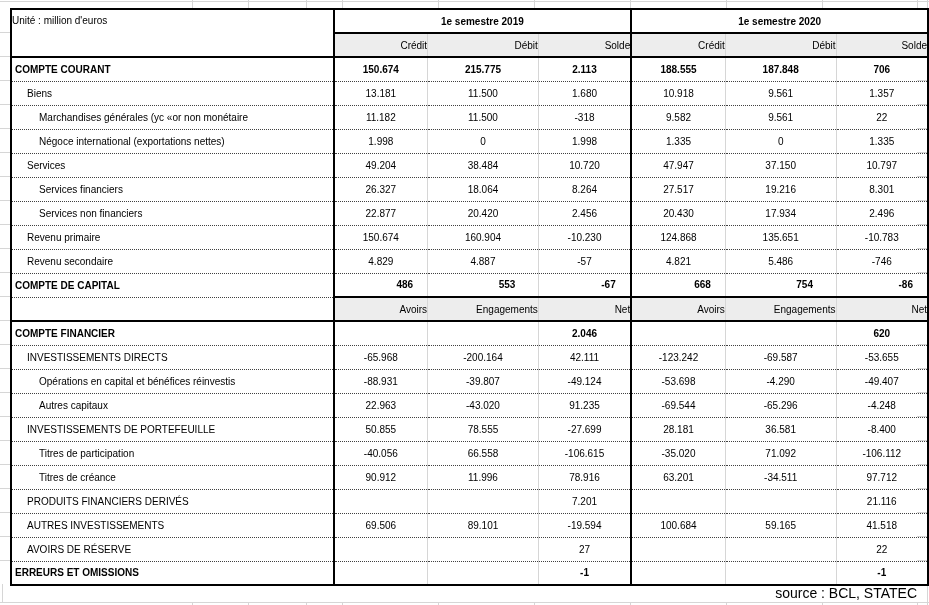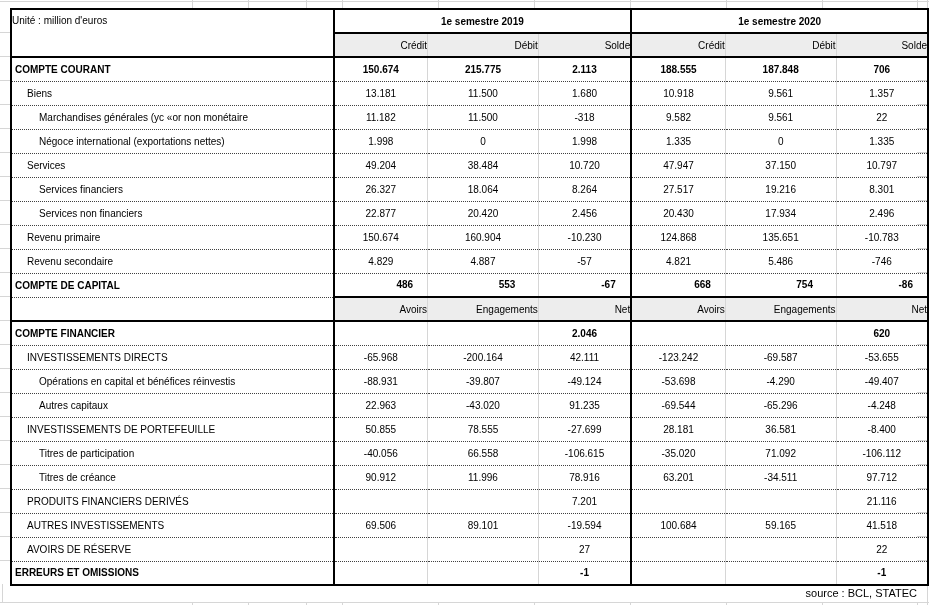--- a/index.html
+++ b/index.html
@@ -47,21 +47,21 @@
   }
   .bop td.num{text-align:center;}
   .bop tr.bold td{font-weight:bold;}
   .bop td.bthick{border-bottom:2px solid var(--border);padding-left:48px;}
   .bop td.label-cell{text-align:left;}
   .bop .ind0{padding-left:3px;}
   .bop .ind1{padding-left:15px;}
   .bop .ind2{padding-left:27px;}
   .source-note{
     position:absolute;top:585px;right:12px;
-    font-size:11px;line-height:17px;text-align:center;
+    font-size:14px;line-height:17px;text-align:center;
   }
 </style>
 </head>
 <body>
 
 <div class="canvas">
 
   <div class="decor" id="decor">
       <div style="left: 0px; top: 1px; width: 929px; height: 1px;"></div>
       <div style="left: 192px; top: 0px; width: 1px; height: 8px;"></div>

